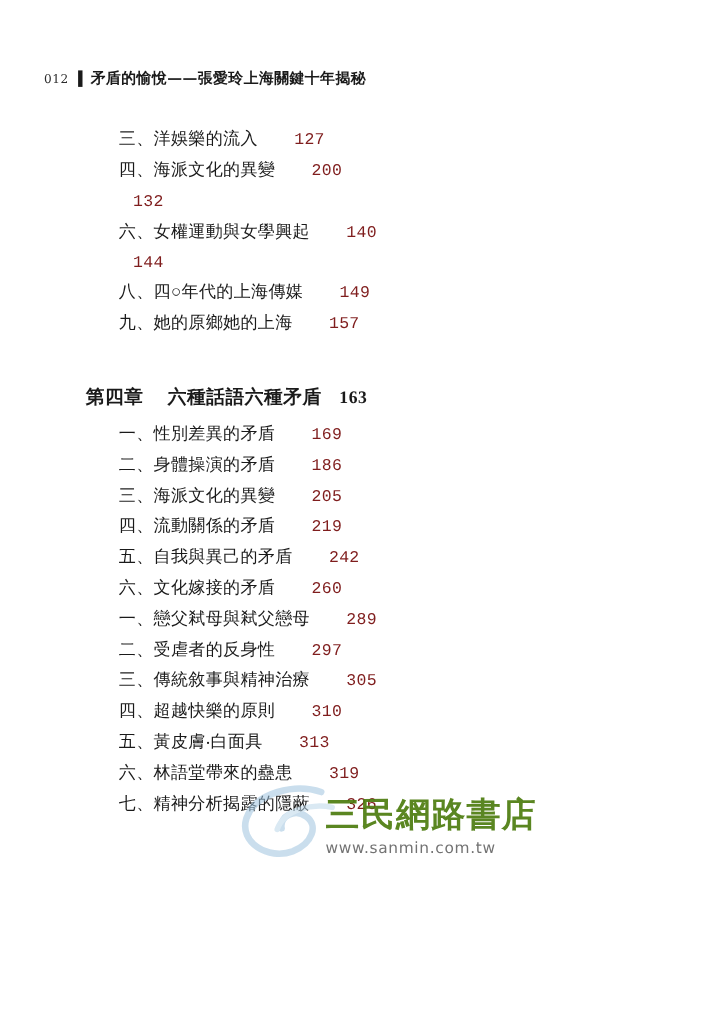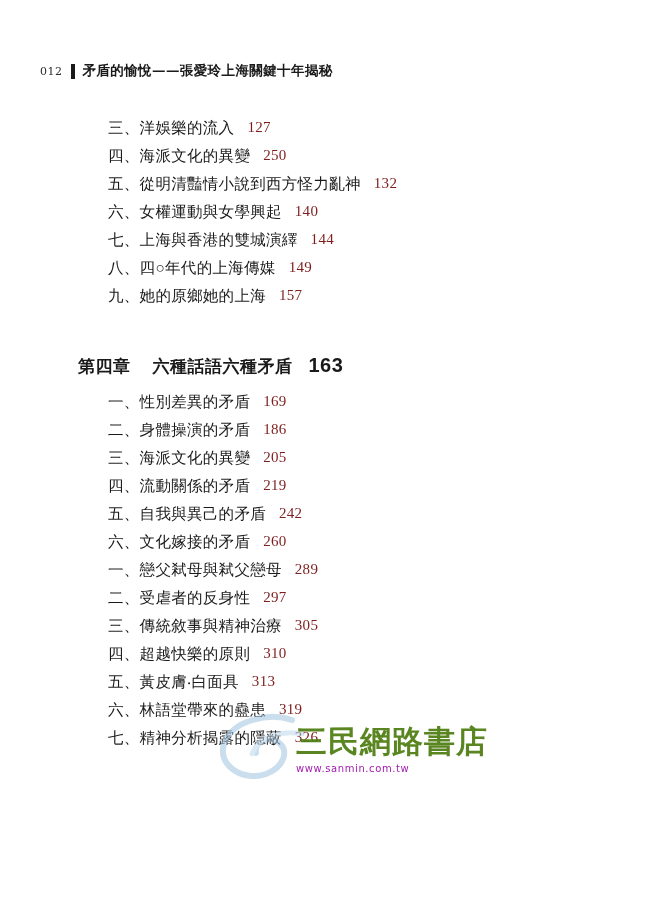--- a/index.html
+++ b/index.html
@@ -56,47 +56,48 @@
   .toc {
     position: absolute;
     top: 120px;
     left: 78px;
     width: 520px;
   }
   .toc-block {
     margin-bottom: 0;
   }
   .chapter-heading {
-    font-family: Liberation Sans, sans-serif;
+    font-family: Liberation Serif, serif;
     font-weight: bold;
     font-size: 17px;
     letter-spacing: 0.5px;
     margin: 38px 0 16px 0;
     display: flex;
     align-items: baseline;
     white-space: nowrap;
   }
   .chapter-heading .ch-title {
     margin-left: 22px;
   }
   .chapter-heading .ch-page {
     margin-left: 16px;
-    font-size: 20px;
+    font-size: 16px;
     margin-top: 12px;
   }
   .entry {
-    font-family: Liberation Serif, serif;
+    font-family: Liberation Mono, monospace;
     font-size: 15.5px;
     line-height: 1.0;
     margin: 0 0 12.5px 0;
     padding-left: 30px;
     display: flex;
     align-items: center;
     white-space: nowrap;
     letter-spacing: 0.3px;
+    gap: 20px;
   }
   .entry .e-title {
     color: #1a1a1a;
   }
   .entry .e-page {
     margin-left: 13px;
     font-size: 15px;
     color: #7f1d1d;
   }
 
@@ -113,22 +114,22 @@
     font-family: "DejaVu Serif", "Liberation Serif", serif;
     font-size: 31px;
     font-weight: bold;
     color: #4d7c0f;
     opacity: 0.92;
     letter-spacing: 1px;
     line-height: 1;
   }
   .wm-url {
     font-family: "DejaVu Sans", "Liberation Sans", sans-serif;
-    font-size: 10px;
-    color: #a21caf;
+    font-size: 14px;
+    color: #737373;
     letter-spacing: 0.6px;
     margin-top: 6px;
   }
   .wm-swirl {
     position: absolute;
     left: -82px;
     top: -16px;
     width: 96px;
     height: 78px;
     opacity: 0.55;
@@ -147,32 +148,30 @@
 
   <div class="toc">
 
     <div class="toc-block">
       <div class="entry">
         <span class="e-title">三、洋娛樂的流入</span>
         <span class="e-page">127</span>
       </div>
       <div class="entry">
         <span class="e-title">四、海派文化的異變</span>
-        <span class="e-page">250</span>
-      </div>
-      <div class="entry">
-        <span class="e-title">五、從明清豔情小說到西方怪力亂神</span>
+        <span class="e-page">200</span>
+      </div>
+      <div class="entry">
         <span class="e-page">132</span>
       </div>
       <div class="entry">
         <span class="e-title">六、女權運動與女學興起</span>
         <span class="e-page">140</span>
       </div>
       <div class="entry">
-        <span class="e-title">七、上海與香港的雙城演繹</span>
         <span class="e-page">144</span>
       </div>
       <div class="entry">
         <span class="e-title">八、四○年代的上海傳媒</span>
         <span class="e-page">149</span>
       </div>
       <div class="entry">
         <span class="e-title">九、她的原鄉她的上海</span>
         <span class="e-page">157</span>
       </div>

